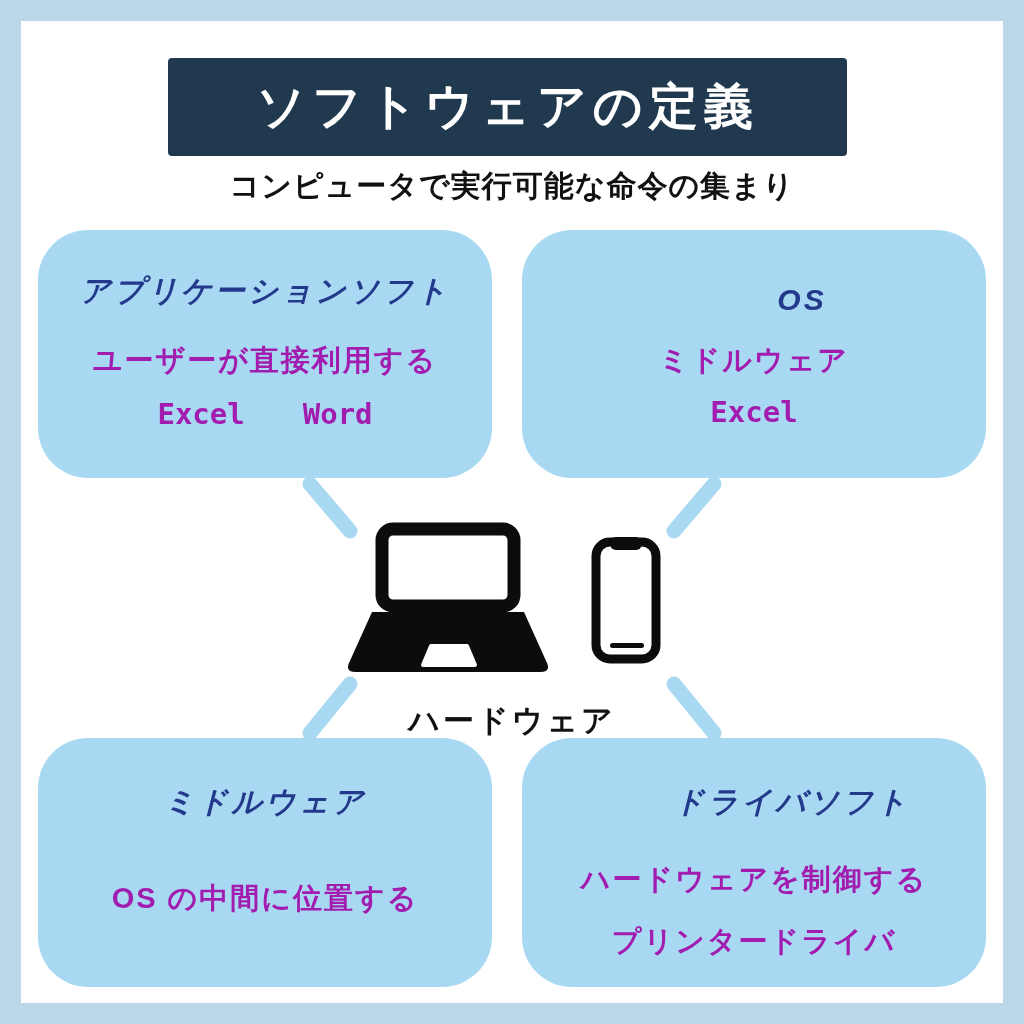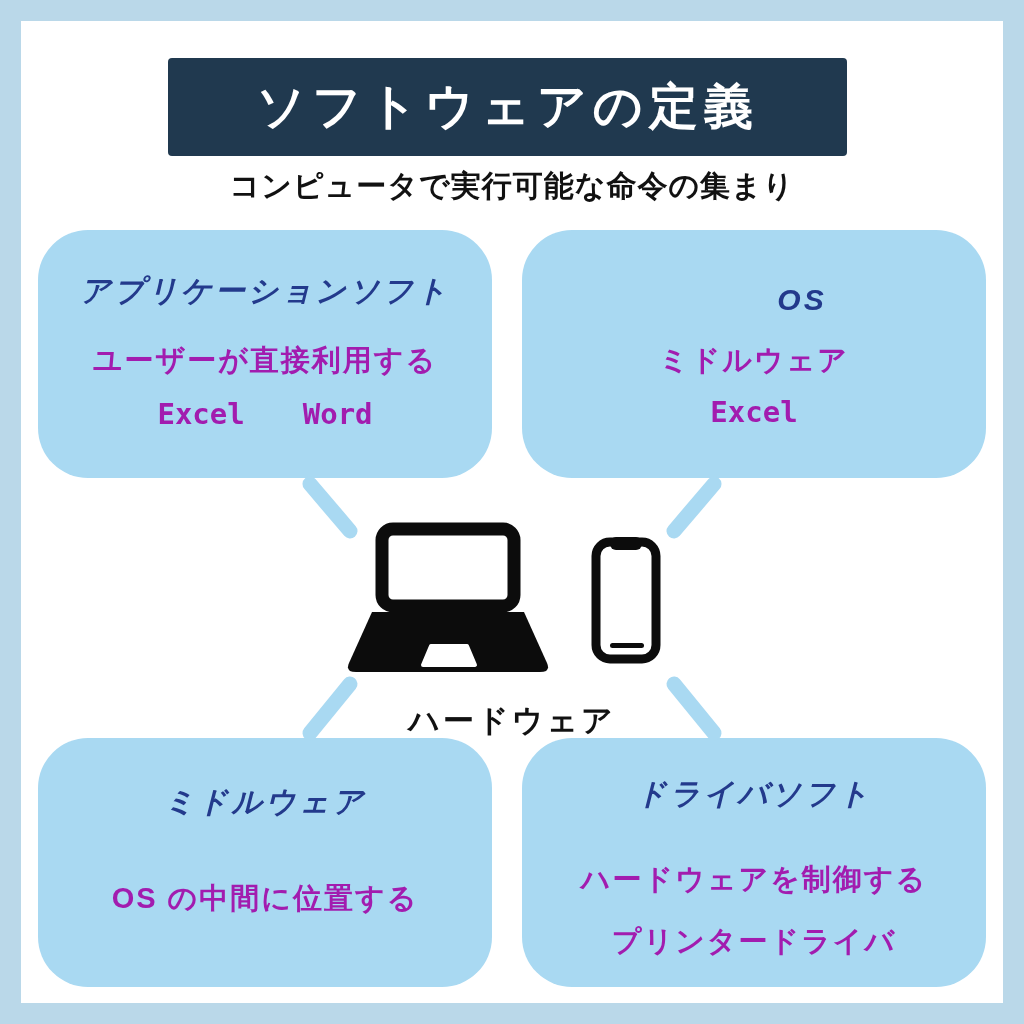--- a/index.html
+++ b/index.html
@@ -26,21 +26,21 @@
   .box-drv{left:522px;top:738px;width:464px;height:249px;}
   .bline{
     position:absolute;left:0;width:100%;text-align:center;
     font-size:29px;color:#a21caf;letter-spacing:2px;white-space:pre;
   }
   .bheading{color:#233a8c;letter-spacing:3px;font-size:30px;font-style:italic;}
   .mono{font-family:"DejaVu Sans Mono","Liberation Mono",monospace;letter-spacing:0;}
   .box-app .bheading{top:41px;}  .box-os .bheading{top:53px;padding-left:48px;}
   .box-app .desc0{top:111px;}    .box-os .desc0{top:111px;}
   .box-app .examples{top:165px;} .box-os .examples{top:165px;}
-  .box-mw .bheading{top:44px;}   .box-drv .bheading{top:36px;}
+  .box-mw .bheading{top:44px;}   .box-drv .bheading{top:44px;margin-left:38px;}
   .box-mw .desc0{top:106px;}     .box-mw .desc1{top:141px;}
   .box-mw .examples{top:180px;}
   .box-drv .desc0{top:122px;}    .box-drv .examples{top:184px;}
   .overlay{position:absolute;left:0;top:0;width:1024px;height:1024px;pointer-events:none;}
   .hw-label{
     position:absolute;left:0;top:676px;width:100%;text-align:center;
     font-size:31px;color:#111111;letter-spacing:3px;margin-top:24px;
   }
 </style>
 </head>

